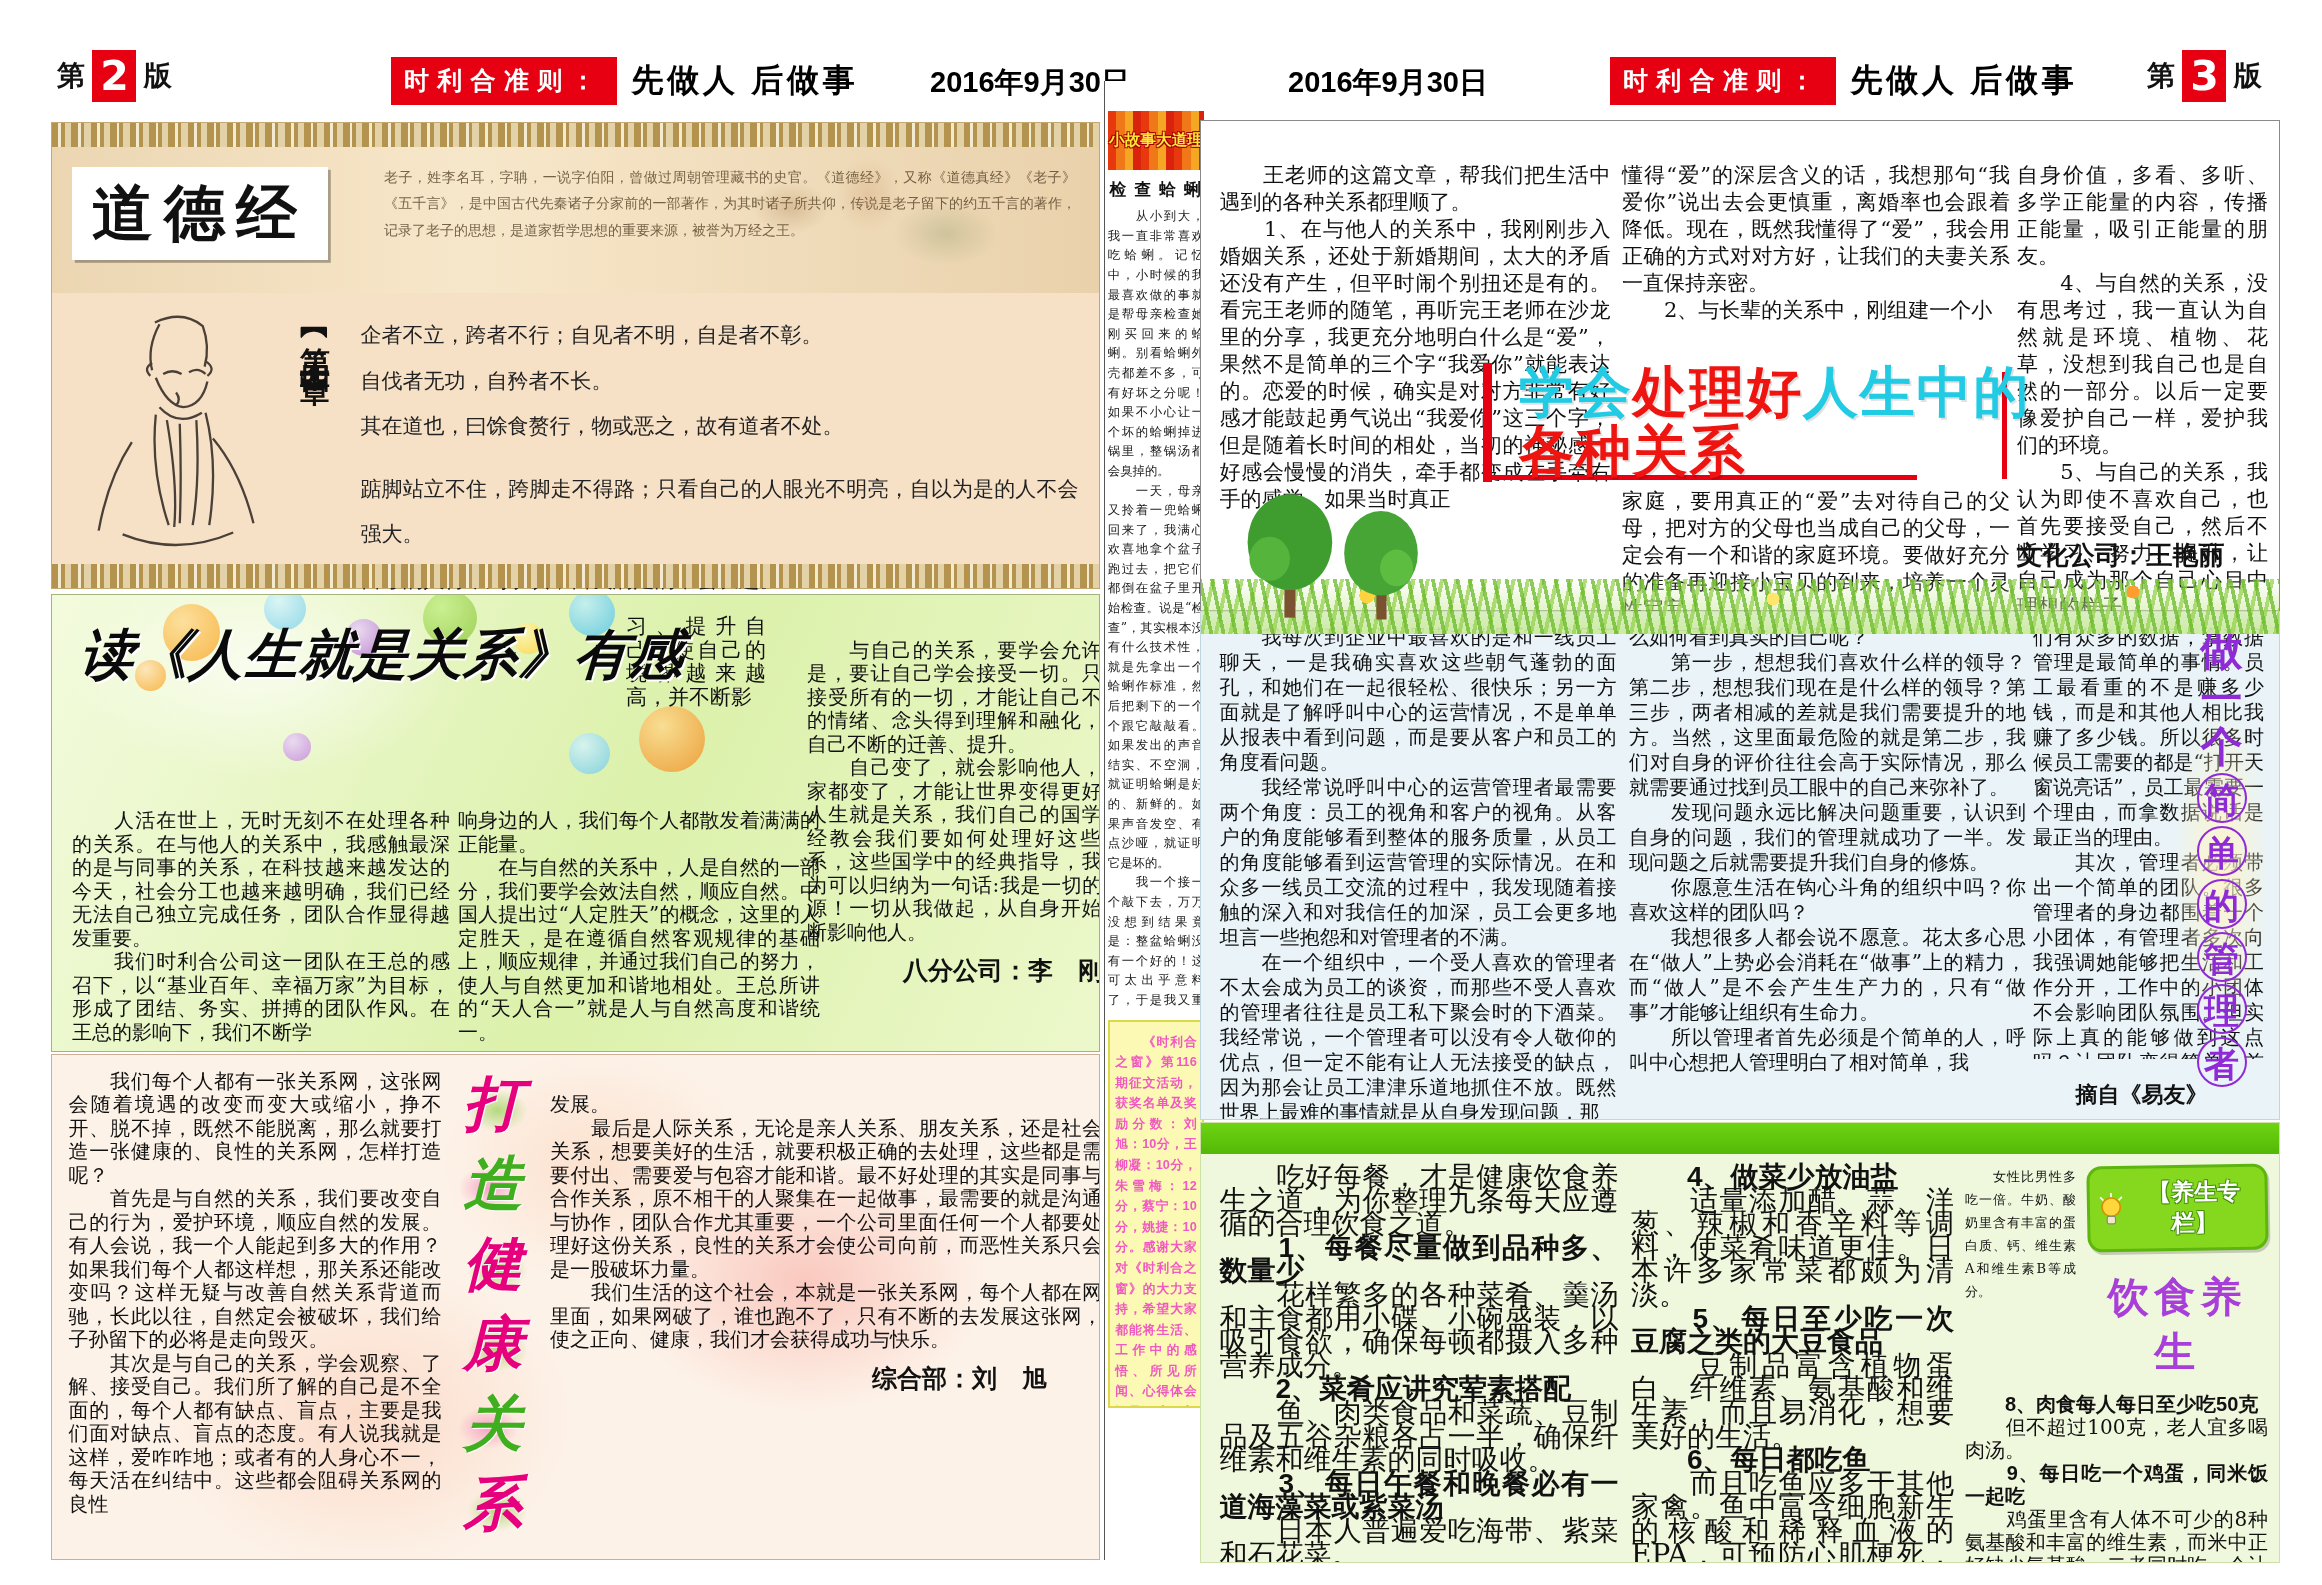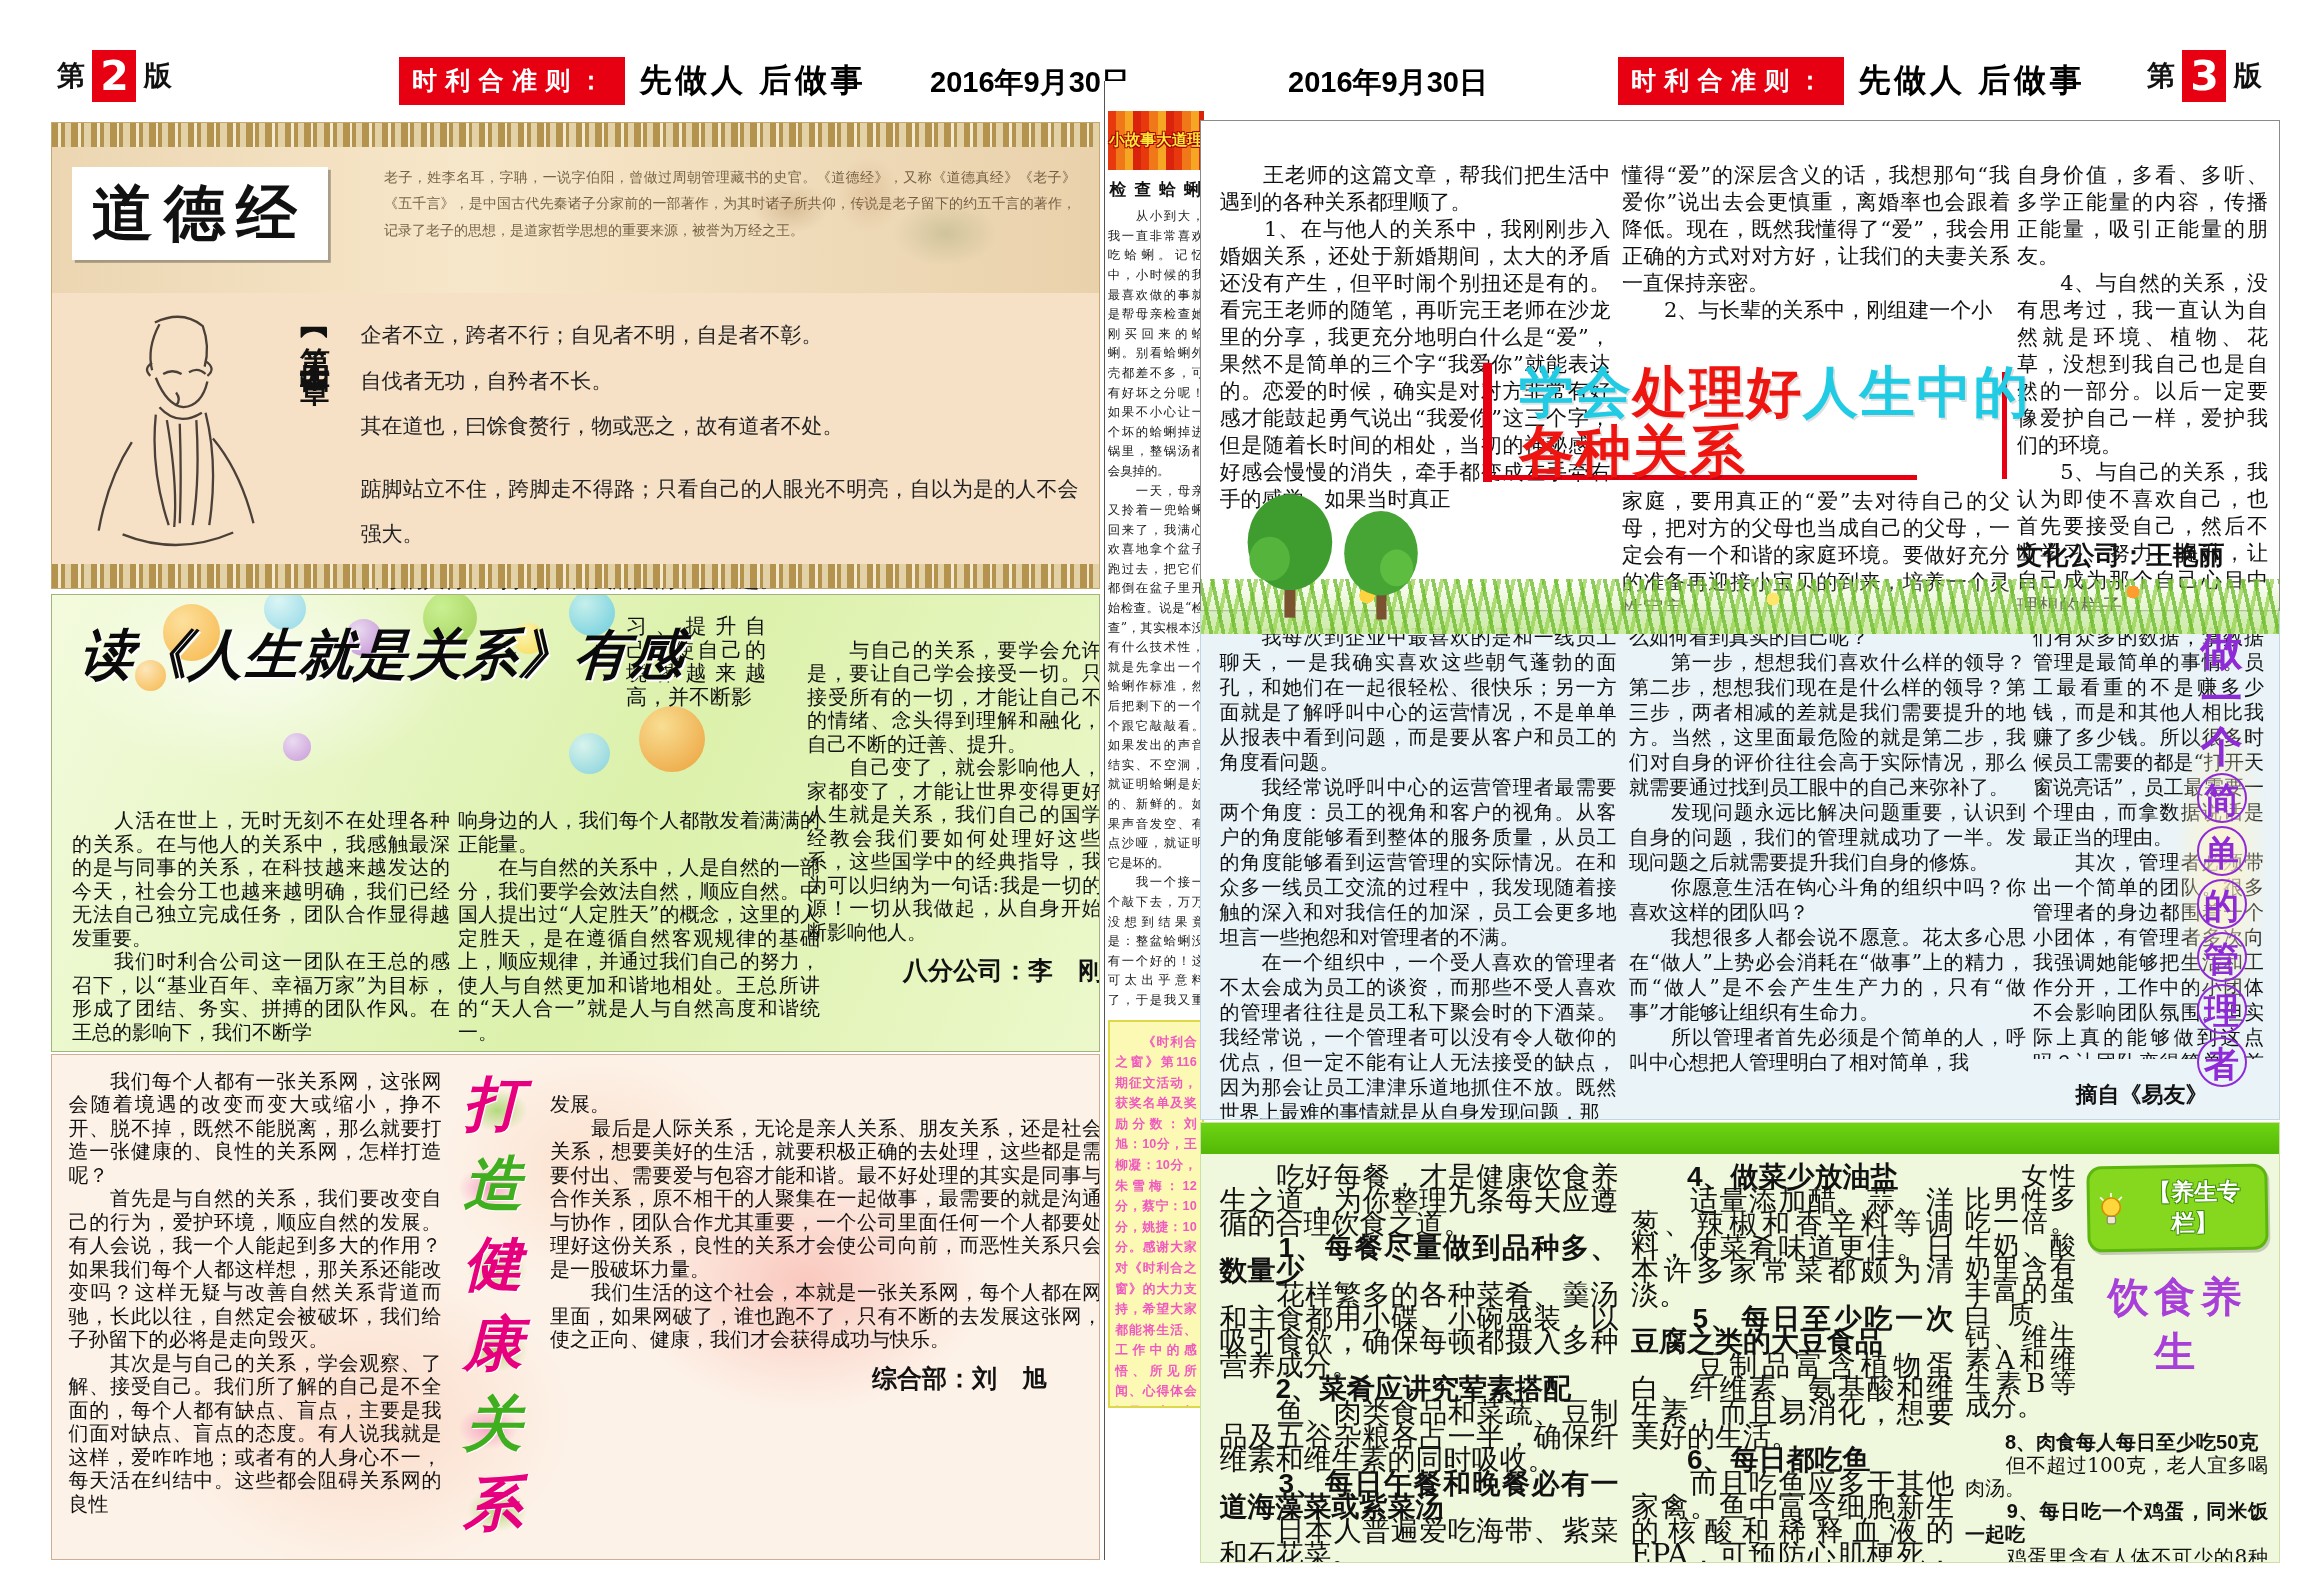--- a/index.html
+++ b/index.html
@@ -5,21 +5,21 @@
   html,body{margin:0;padding:0;background:#e8e8e8;}
   .canvas{position:relative;width:2322px;height:1586px;background:#ffffff;margin:0 auto;
     font-family:"DejaVu Serif",serif;color:#111;overflow:hidden;}
   .abs{position:absolute;}
   .flow{white-space:pre-line;text-align:justify;}
   
   .hdr-badge{display:flex;align-items:center;gap:7.4px;font-family:"Liberation Sans",sans-serif;font-weight:bold;}
   .hdr-badge .zh{font-size:28px;}
   .num-box{background:#e60012;color:#fff;font-size:41px;width:44px;height:52px;display:flex;align-items:center;justify-content:center;font-family:"DejaVu Sans",sans-serif;}
   .principle{display:flex;align-items:center;gap:14.8px;font-family:"Liberation Sans",sans-serif;}
-  .principle .label{background:#e60012;color:#fff;font-weight:bold;font-size:25px;padding:7.4px 13px;letter-spacing:8.3px;margin-left:8px;}
+  .principle .label{background:#e60012;color:#fff;font-weight:bold;font-size:25px;padding:7.4px 13px;letter-spacing:8.3px;}
   .principle .motto{font-size:32px;font-weight:bold;letter-spacing:3.7px;color:#000;}
   .date{font-family:"Liberation Sans",sans-serif;font-weight:bold;font-size:29px;color:#000;}
   
   .dao{left:51px;top:122px;width:1049px;height:467px;background:#f6e0c6;border:1.8px solid #c3a96f;box-sizing:border-box;}
   .ornament{left:0;right:0;height:24px;background:repeating-linear-gradient(90deg,#b3934e 0 6.5px,#f3ead0 6.5px 9.2px,#b3934e 9.2px 13px,#e3d2a8 13px 19.4px);}
   .dao-banner{left:0;top:24px;right:0;height:146px;background:linear-gradient(90deg,#ecd6b2,#f7e7ca 40%,#e9d1ab);overflow:hidden;}
   .dao-banner::after{content:"";position:absolute;right:37px;top:9.2px;width:388px;height:129px;
      background:radial-gradient(55px 37px at 30% 40%,rgba(146,100,50,.25),transparent 70%),
                 radial-gradient(74px 46px at 70% 60%,rgba(120,140,90,.25),transparent 70%),
                 radial-gradient(46px 55px at 50% 30%,rgba(180,120,70,.2),transparent 70%);}
@@ -101,21 +101,21 @@
   .vt-char{color:#8f2bd6;font-weight:900;font-family:"DejaVu Sans",sans-serif;font-size:42px;line-height:46px;}
   .vt-circle{width:50px;height:50px;border:2.8px solid #8f2bd6;border-radius:50%;font-size:35px;line-height:50px;text-align:center;box-sizing:border-box;}
   
   .health{left:1200px;top:1122px;width:1080px;height:441px;background:#eff7dc;border:0.9px solid #cde0a8;box-sizing:border-box;overflow:hidden;}
   .health-bar{left:0;top:0;width:100%;height:31px;background:linear-gradient(#6ed413,#53b806);}
   .htext{font-size:28px;line-height:23.6px;}
   .h-item-h{font-weight:bold;font-family:"Liberation Sans",sans-serif;white-space:pre-line;text-align:justify;}
   .h-col1{left:18.5px;top:42px;width:399px;}
   .h-col2{left:430px;top:42px;width:323px;}
   .h-col3{left:764px;top:42px;width:303px;}
-  .h-narrow{float:left;width:111px;font-size:26px;line-height:23px;}
+  .h-narrow{float:left;width:111px;font-size:13px;line-height:23px;}
   .yz-wrap{float:right;width:181px;text-align:center;}
   .yz-badge{background:#86d81e;border:3.7px solid #5cb60e;border-radius:14.8px;padding:9.2px 7.4px;display:flex;align-items:center;
      justify-content:center;gap:5.5px;transform:rotate(-1deg);box-shadow:1.8px 2.8px 0 rgba(0,0,0,.18);}
   .yz-badge span{color:#fff;font-weight:900;font-size:23px;font-family:"Liberation Sans",sans-serif;
      text-shadow:0.9px 0.9px 0 #3f8f08,-0.9px -0.9px 0 #3f8f08,0.9px -0.9px 0 #3f8f08,-0.9px 0.9px 0 #3f8f08;}
   .yz-sub{color:#a83fd8;font-size:41px;font-weight:900;letter-spacing:5.5px;margin-top:18.5px;font-family:"DejaVu Sans",sans-serif;}
   .h-items89{clear:both;padding-top:13px;font-size:20px;line-height:23px;}
   .htext .flow, .h-body{text-align:justify;}
 </style>
 </head>

